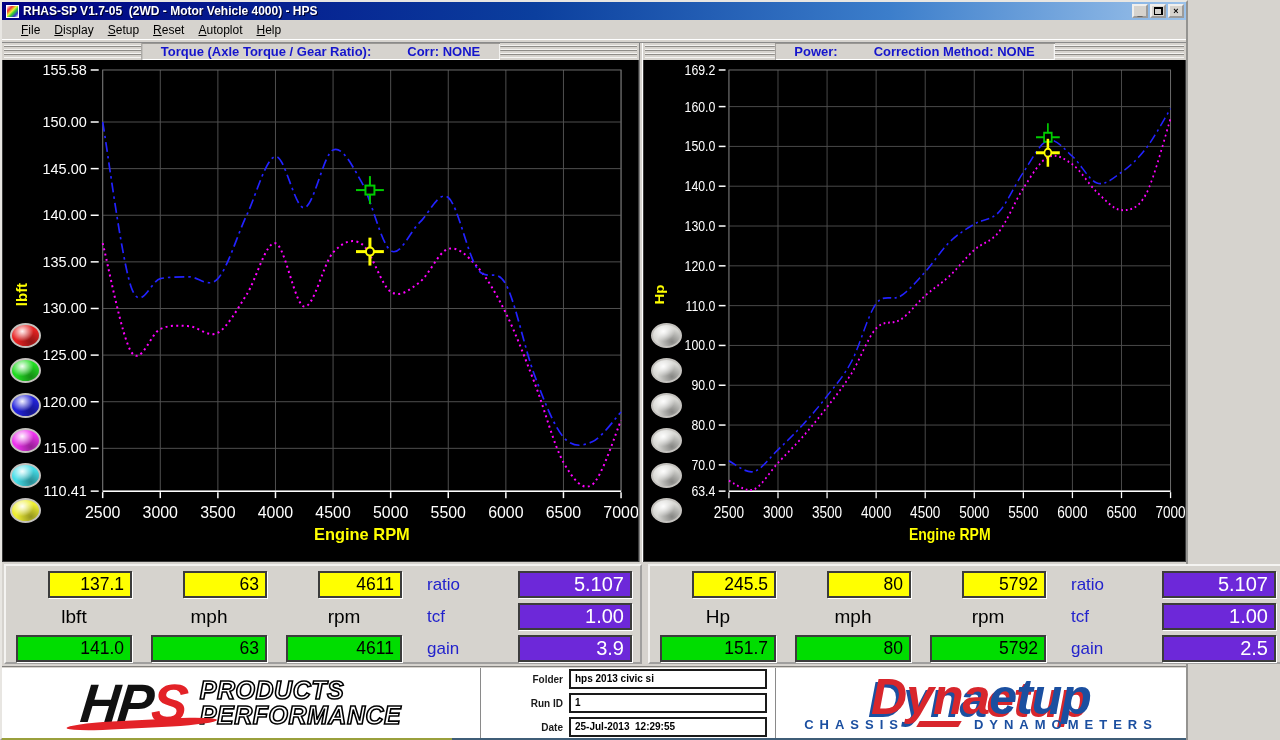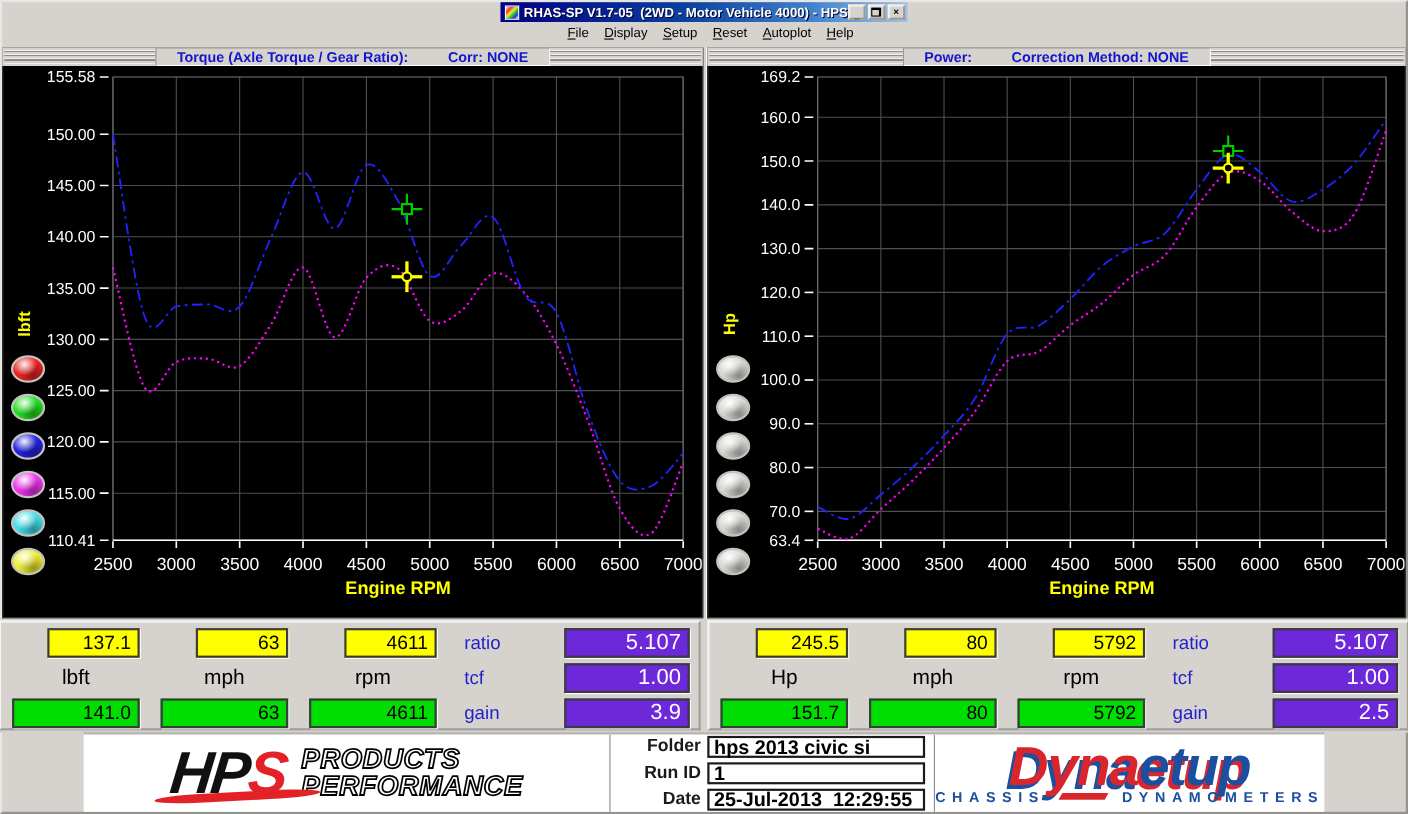--- a/index.html
+++ b/index.html
@@ -1,19 +1,19 @@
 <!DOCTYPE html>
 <html><head>
 <meta charset="utf-8">
 <style>
   * { margin:0; padding:0; box-sizing:border-box; }
   html,body { width:1280px; height:740px; overflow:hidden; background:#d6d3ce;
               font-family:"Liberation Sans", sans-serif; }
-  .window { width:1280px; height:740px; display:flex; flex-direction:column;
-            border:2px outset #e8e6e2;align-items:center; }
+  .window { width:1188px; height:740px; display:flex; flex-direction:column;
+            border:2px outset #e8e6e2; }
 
   
   .titlebar { height:18px; flex:0 0 18px; display:flex; align-items:center; padding:0 2px;
     background:linear-gradient(90deg,#000082 0%,#0b3f9e 45%,#3c7ecb 75%,#9cc2ea 100%); }
   .app-icon { width:13px; height:13px; margin:0 4px 0 2px; border:1px solid #fff;
     background:linear-gradient(135deg,#fff 0%,#e33 25%,#ee3 45%,#3c3 60%,#33c 80%,#fff 100%); }
   .title-text { color:#fff; font-size:12px; font-weight:bold; white-space:pre; flex:1;
     text-shadow:1px 1px 0 #00002a; }
   .win-buttons { display:flex; gap:2px; }
   .win-btn { width:16px; height:14px; background:#d6d3ce; border:2px outset #f0efed;
@@ -81,23 +81,23 @@
   .hps-word .hp { color:#111; } .hps-word .s { color:#e32227; }
   .hps-swoosh { position:absolute; left:-12px; bottom:2px; width:150px; height:8px;
     background:#e32227; border-radius:60%/100%; transform:rotate(-3deg); }
   .hps-tagline { display:flex; flex-direction:column; line-height:25px; }
   .hps-tagline span { font-size:25px; font-weight:900; font-style:italic; color:#fff;
     -webkit-text-stroke:1.6px #000; letter-spacing:0.5px; }
   .footer-fields { width:296px; align-self:stretch; display:flex; flex-direction:column;
     justify-content:center; gap:4px; border-left:1px solid #8a8a8a; border-right:1px solid #8a8a8a;
     padding:2px 8px 2px 0; }
   .field-row { display:flex; align-items:center; justify-content:flex-end; gap:6px; }
-  .field-label { font-size:16px; font-weight:bold; color:#1a1a1a; }
+  .field-label { font-size:10px; font-weight:bold; color:#1a1a1a; }
   .field-value { width:198px; height:20px; border:2px solid #1a1a1a; background:#fff;
-    font-size:18px; font-weight:600; padding:0 4px; line-height:16px; white-space:pre; }
+    font-size:10px; font-weight:600; padding:0 4px; line-height:16px; white-space:pre; }
   .dynapack { flex:1; display:flex; flex-direction:column; align-items:center;
     justify-content:center; }
   .dyna-word { font-size:50px; line-height:44px; font-weight:900; font-style:italic;
     letter-spacing:-1px; white-space:nowrap; }
   .dyna-word .red  { color:#d8262c; text-shadow:-3px 3px 0 #1b4fa0; }
   .dyna-word .blue { color:#1b4fa0; text-shadow:-3px 3px 0 #d8262c; }
   .dyna-sub { display:flex; align-items:center; gap:14px; margin-top:-2px; }
   .dyna-sub span { font-size:13px; font-weight:bold; color:#1b4fa0; letter-spacing:6px; }
   .dyna-dash { width:42px; height:6px; background:#d8262c; transform:skewX(-30deg); }
 

